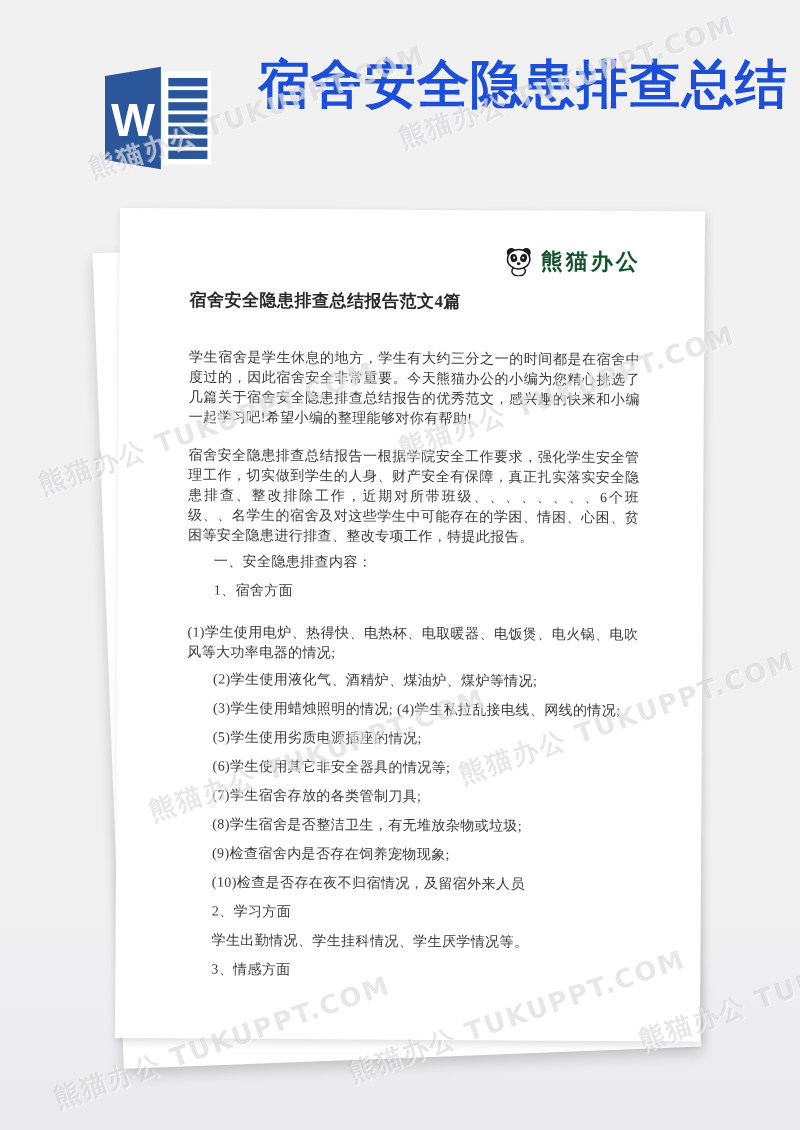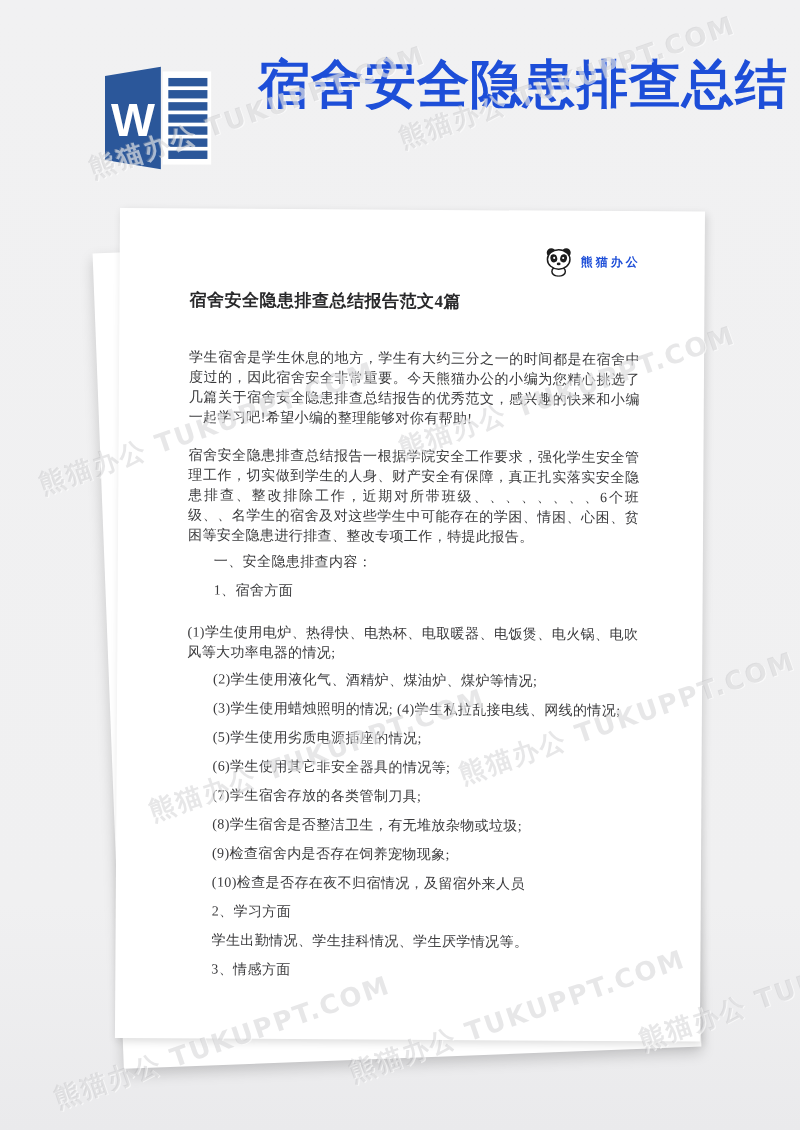--- a/index.html
+++ b/index.html
@@ -33,21 +33,21 @@
     box-sizing:border-box;padding:34px 64px 0 70px;
     background:#fff;transform:rotate(0.35deg);transform-origin:top left;
     box-shadow:2px 3px 8px rgba(0,0,0,0.14);
     z-index:2;
   }
   
   .brand-row{display:flex;justify-content:flex-end;align-items:center;gap:7px;height:34px;}
   .panda-icon{width:30px;height:30px;}
   .brand-name{
     font-family:"Liberation Sans","DejaVu Sans",sans-serif;
-    font-weight:bold;font-size:12px;color:#1d4ed8;letter-spacing:3px;white-space:nowrap;
+    font-weight:bold;font-size:22px;color:#14532d;letter-spacing:3px;white-space:nowrap;
   }
   
   .doc-title{
     margin:12px 0 36px;
     font-size:17px;font-weight:bold;color:#28282a;letter-spacing:0.5px;
   }
   .block{
     margin:0 0 9px;
     font-size:14px;line-height:20px;letter-spacing:0.4px;
     color:#3a3a3c;text-align:justify;word-break:break-all;

